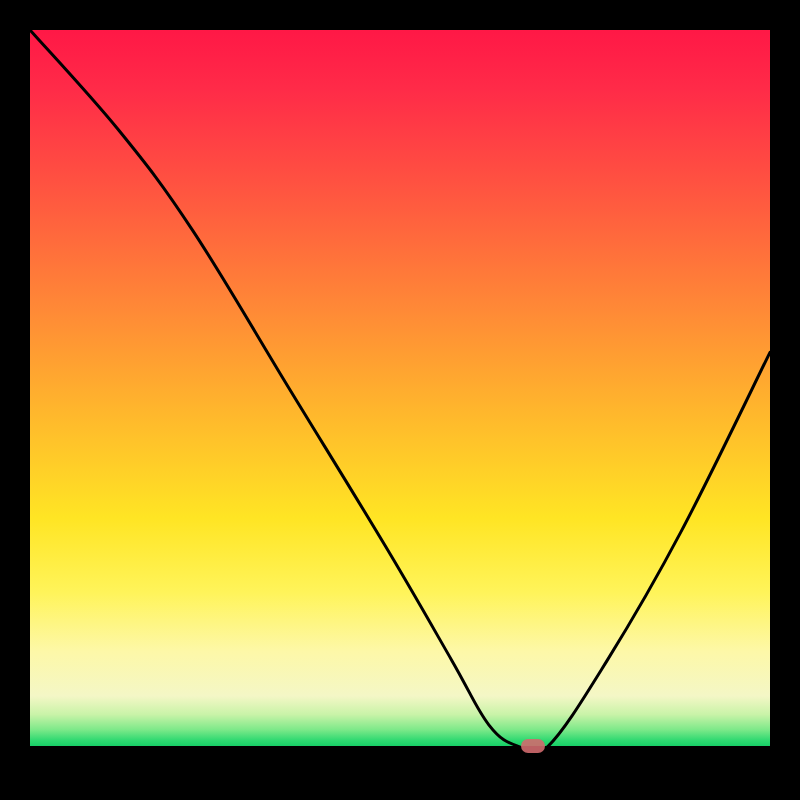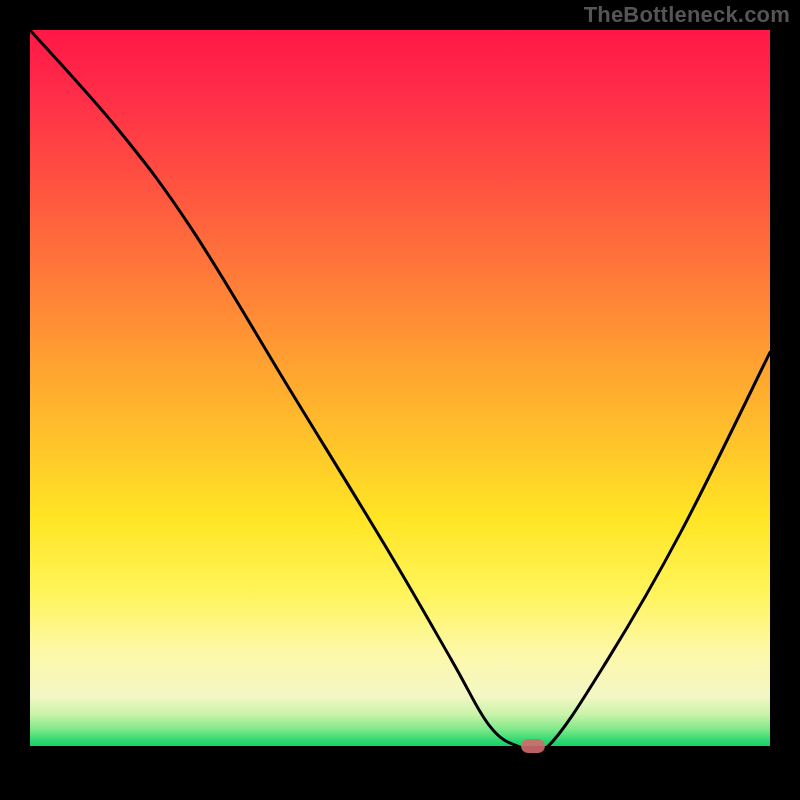--- a/index.html
+++ b/index.html
@@ -70,21 +70,20 @@
     border-radius: 7px;
     background: #d06a6e;
     opacity: 0.9;
     transform: translate(-50%, -50%);
   }
 </style>
 </head>
 <body>
 
 <div class="frame">
-  <div class="watermark">TheBottleneck.com</div>
 
   <div class="plot">
     <div class="gradient"></div>
     <svg class="curve" viewBox="0 0 740 740" preserveAspectRatio="none">
       <path id="curve-path" d="M 0.0 0.0 C 16.0 18.1, 59.5 64.2, 88.8 100.3 C 118.1 136.4, 132.2 154.2, 162.8 200.6 C 193.4 247.0, 224.4 301.4, 259.0 358.2 C 293.6 414.9, 325.9 466.8, 355.2 515.8 C 384.5 564.7, 403.2 598.1, 421.8 630.4 C 440.4 662.6, 446.8 679.4, 458.8 694.8 C 470.8 710.3, 477.7 712.5, 488.4 716.3 C 499.1 720.2, 502.0 731.8, 518.0 716.3 C 534.0 700.8, 553.2 669.0, 577.2 630.4 C 601.2 591.7, 621.9 556.9, 651.2 501.4 C 680.5 446.0, 724.0 354.6, 740.0 322.3" fill="none" stroke="#000" stroke-width="3" stroke-linecap="round" stroke-linejoin="round"></path>
     </svg>
     <div id="marker" class="marker" style="left: 503.2px; top: 716.32px;"></div>
   </div>
 </div>
 

